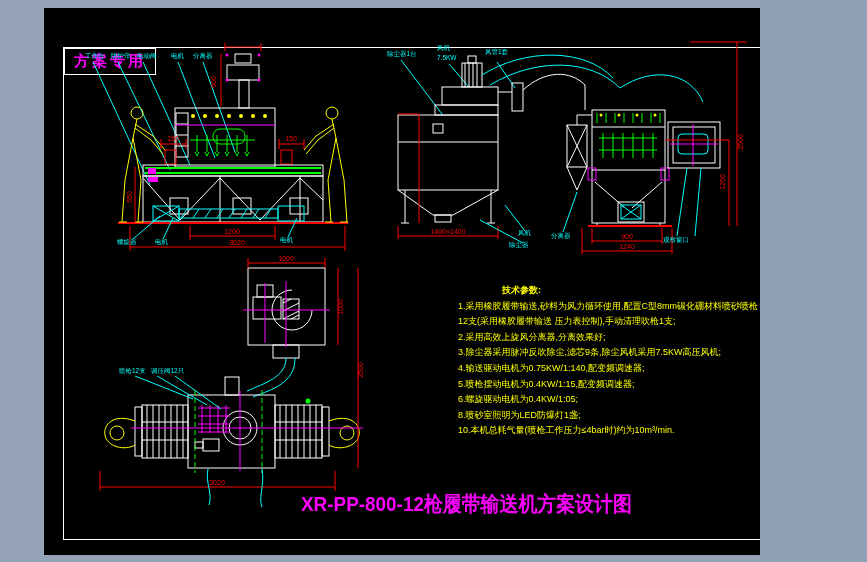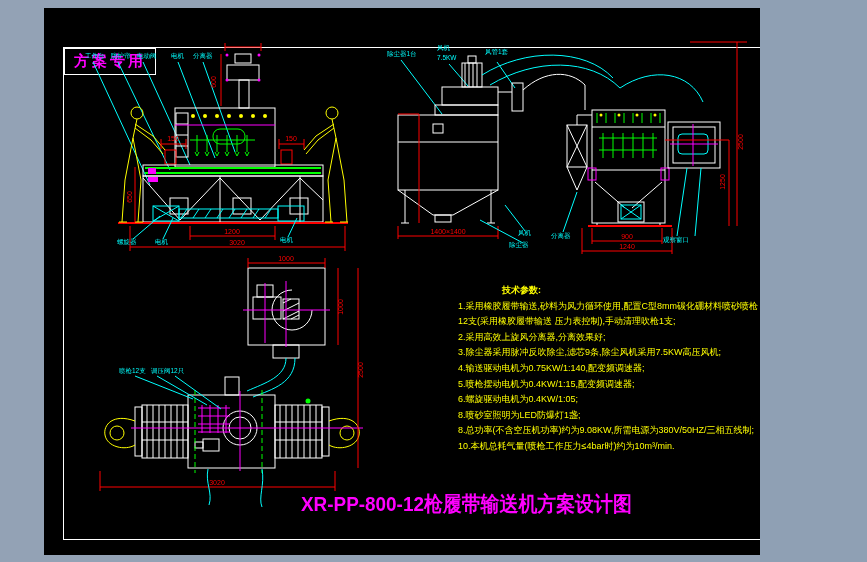--- a/index.html
+++ b/index.html
@@ -331,20 +331,19 @@
     <div class="tp-title">技术参数:</div>
     <div>
         <div class="tp-line">1.采用橡胶履带输送,砂料为风力循环使用,配置C型8mm碳化硼材料喷砂喷枪</div>
         <div class="tp-line">12支(采用橡胶履带输送 压力表控制),手动清理吹枪1支;</div>
         <div class="tp-line">2.采用高效上旋风分离器,分离效果好;</div>
         <div class="tp-line">3.除尘器采用脉冲反吹除尘,滤芯9条,除尘风机采用7.5KW高压风机;</div>
         <div class="tp-line">4.输送驱动电机为0.75KW/1:140,配变频调速器;</div>
         <div class="tp-line">5.喷枪摆动电机为0.4KW/1:15,配变频调速器;</div>
         <div class="tp-line">6.螺旋驱动电机为0.4KW/1:05;</div>
         <div class="tp-line">8.喷砂室照明为LED防爆灯1盏;</div>
-        <div class="tp-line">8.总功率(不含空压机功率)约为9.08KW,所需电源为380V/50HZ/三相五线制;</div>
         <div class="tp-line">10.本机总耗气量(喷枪工作压力≤4bar时)约为10m³/min.</div>
       </div>
   </div>
 
   <div class="abs main-title">XR-PP-800-12枪履带输送机方案设计图</div>
 
 </div>
 
 </body></html>

